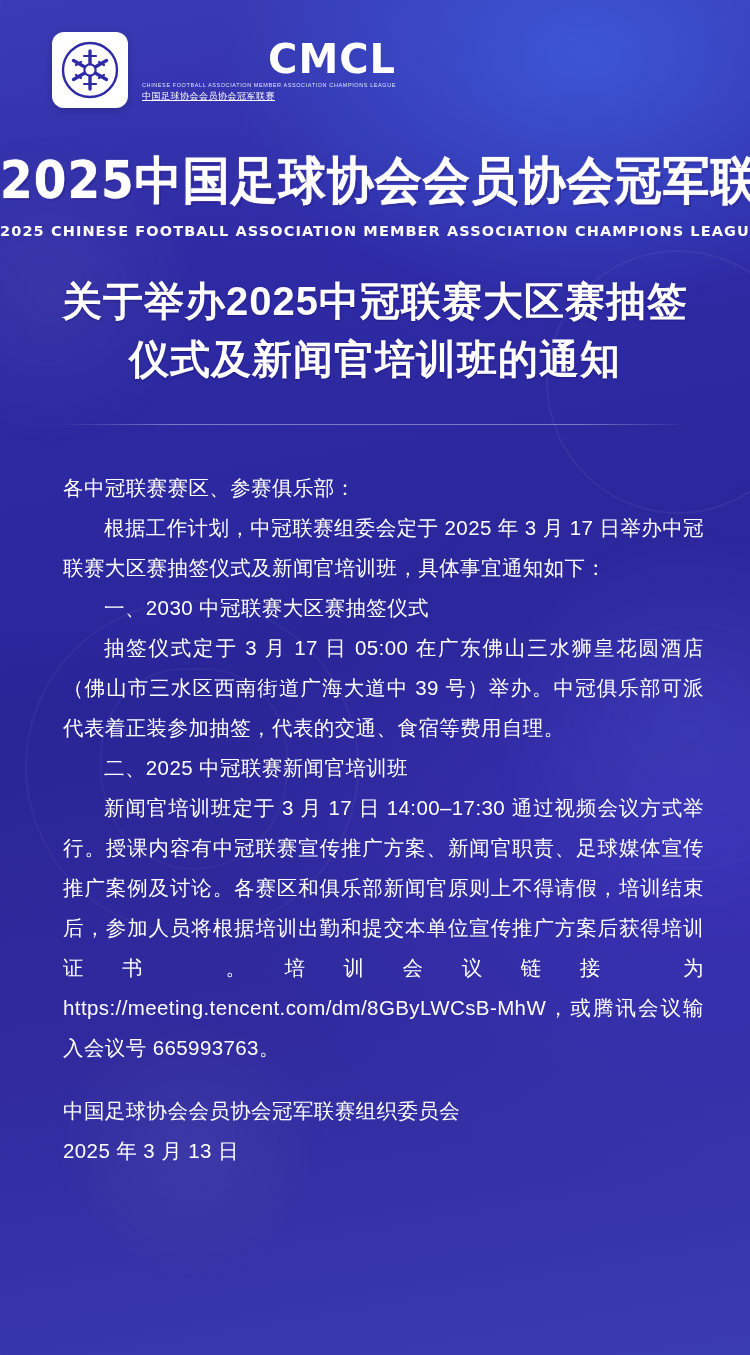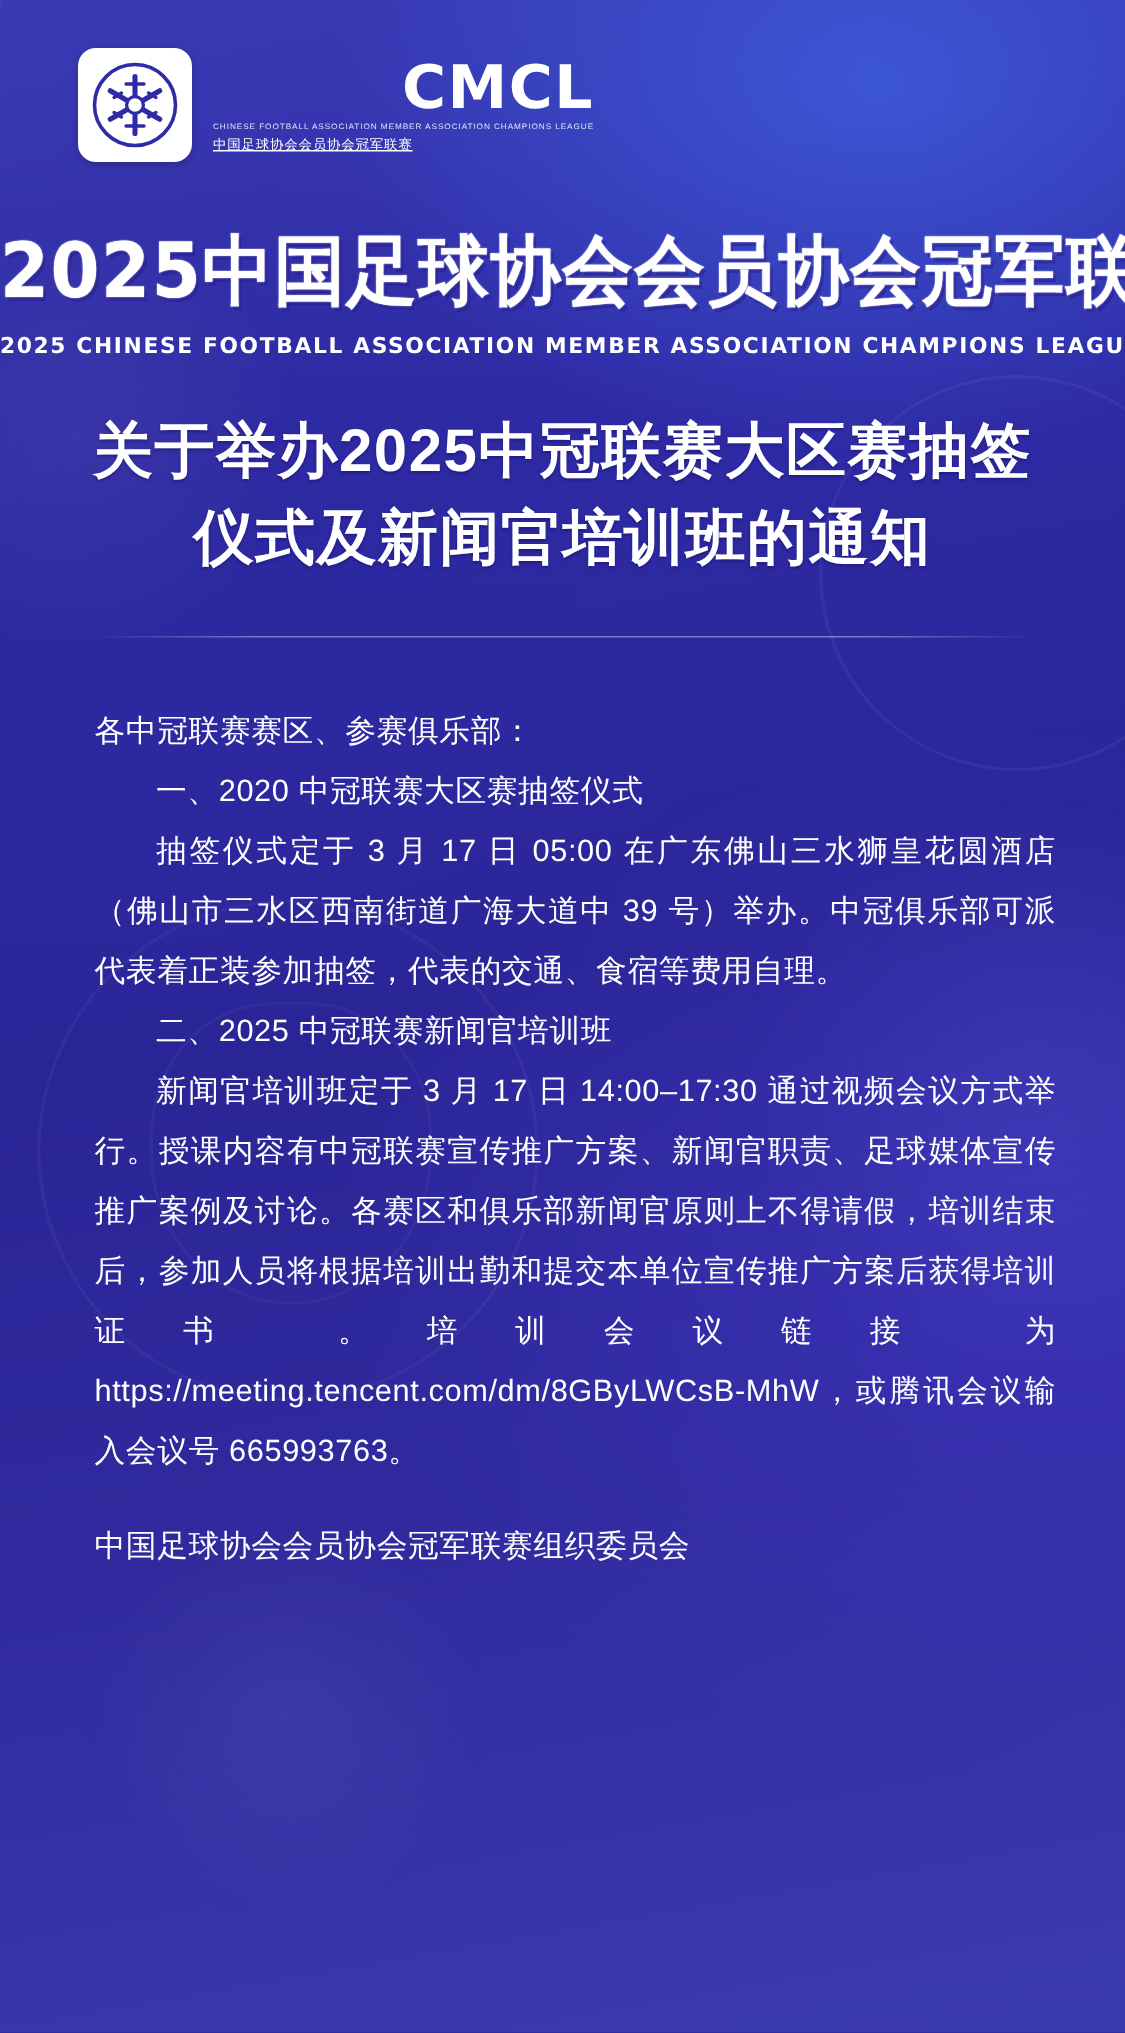--- a/index.html
+++ b/index.html
@@ -262,22 +262,24 @@
     <div class="event-cn">2025中国足球协会会员协会冠军联赛</div>
     <div class="event-en">2025 CHINESE FOOTBALL ASSOCIATION MEMBER ASSOCIATION CHAMPIONS LEAGUE</div>
   </div>
 
   <div class="doc-title">关于举办2025中冠联赛大区赛抽签仪式及新闻官培训班的通知</div>
 
   <div class="divider"></div>
 
   <div class="body">
     <p>各中冠联赛赛区、参赛俱乐部：</p>
-    <p class="indent">一、2020 中冠联赛大区赛抽签仪式</p>
+    <p class="indent">根据工作计划，中冠联赛组委会定于 2025 年 3 月 17 日举办中冠联赛大区赛抽签仪式及新闻官培训班，具体事宜通知如下：</p>
+    <p class="indent">一、2030 中冠联赛大区赛抽签仪式</p>
     <p class="indent">抽签仪式定于 3 月 17 日 05:00 在广东佛山三水狮皇花圆酒店（佛山市三水区西南街道广海大道中 39 号）举办。中冠俱乐部可派代表着正装参加抽签，代表的交通、食宿等费用自理。</p>
     <p class="indent">二、2025 中冠联赛新闻官培训班</p>
     <p class="indent">新闻官培训班定于 3 月 17 日 14:00–17:30 通过视频会议方式举行。授课内容有中冠联赛宣传推广方案、新闻官职责、足球媒体宣传推广案例及讨论。各赛区和俱乐部新闻官原则上不得请假，培训结束后，参加人员将根据培训出勤和提交本单位宣传推广方案后获得培训证书 。培训会议链接 为 https://meeting.tencent.com/dm/8GByLWCsB-MhW，或腾讯会议输入会议号 665993763。</p>
 
     <div class="sign">
       <div>中国足球协会会员协会冠军联赛组织委员会</div>
+      <div>2025 年 3 月 13 日</div>
     </div>
   </div>
 </div>
 
 </body></html>

